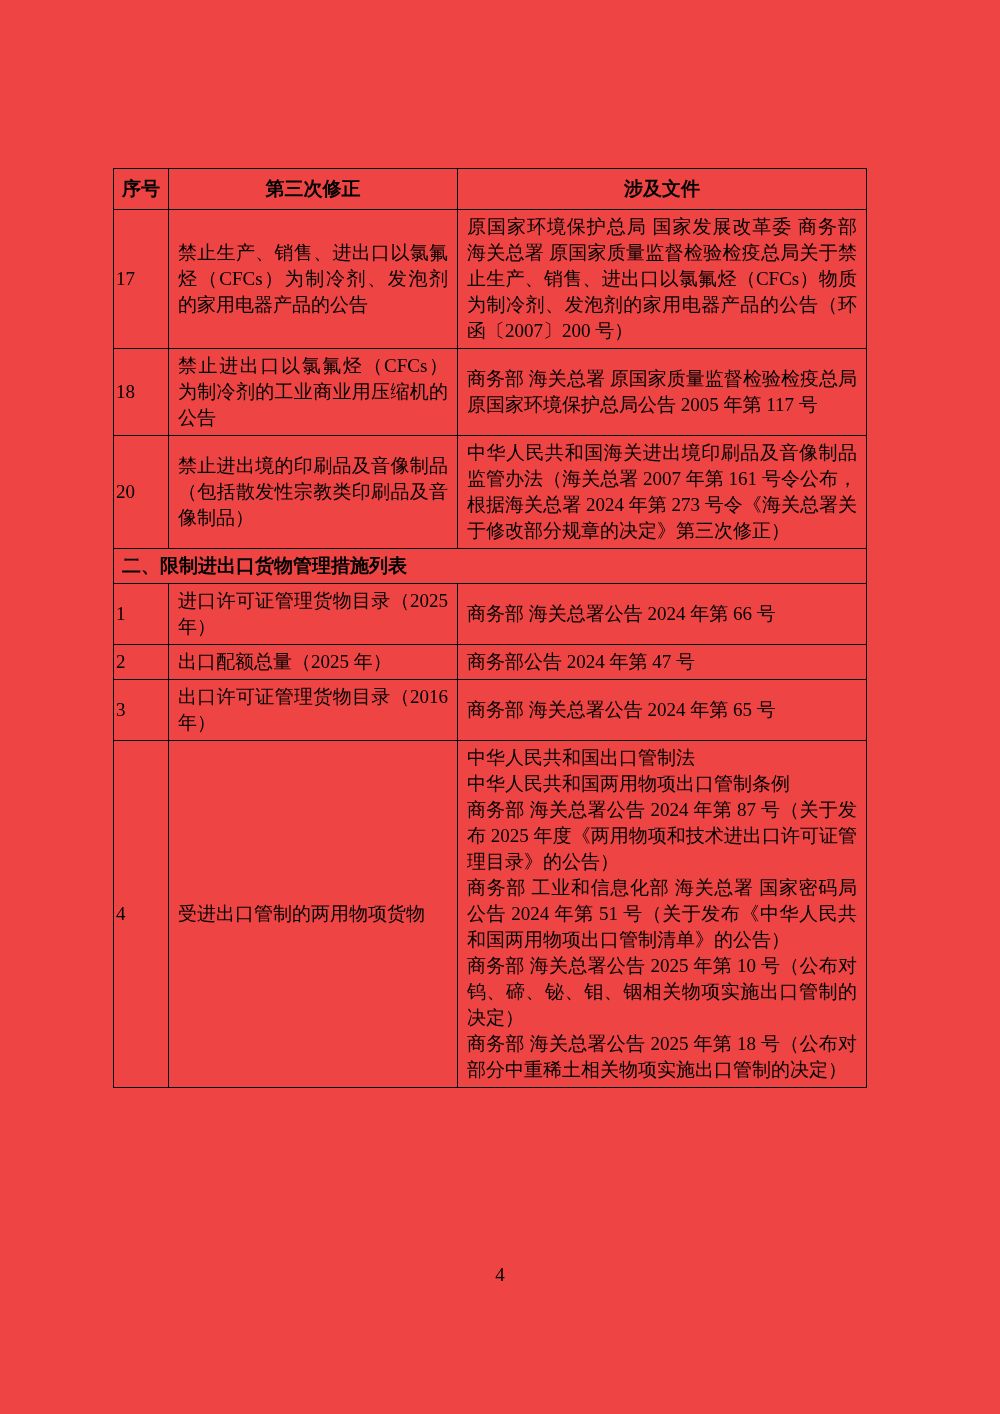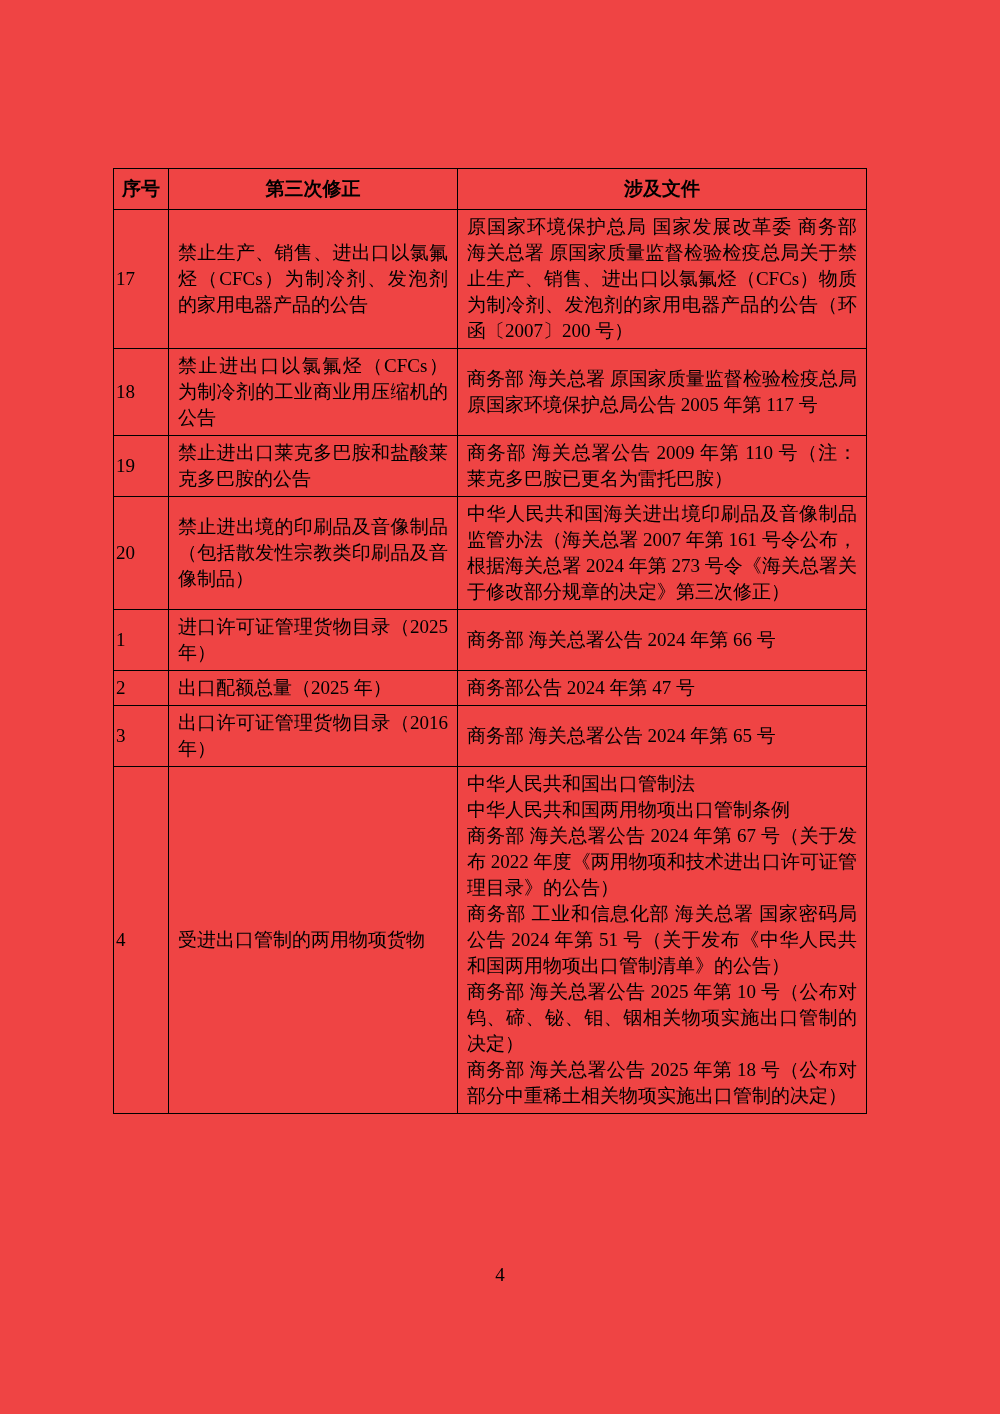--- a/index.html
+++ b/index.html
@@ -107,32 +107,28 @@
           </td>
         </tr>
         <tr>
           <td class="cell-no">18</td>
           <td class="cell-content">禁止进出口以氯氟烃（CFCs）为制冷剂的工业商业用压缩机的公告</td>
           <td class="cell-docs">
             <div class="doc-line">商务部 海关总署 原国家质量监督检验检疫总局 原国家环境保护总局公告 2005 年第 117 号</div>
           </td>
         </tr>
         <tr>
-          <td class="cell-no">19</td>
-          <td class="cell-content">禁止进出口莱克多巴胺和盐酸莱克多巴胺的公告</td>
-          <td class="cell-docs">
-            <div class="doc-line">商务部 海关总署公告 2009 年第 110 号（注：莱克多巴胺已更名为雷托巴胺）</div>
-          </td>
-        </tr>
-        <tr>
           <td class="cell-no">20</td>
           <td class="cell-content">禁止进出境的印刷品及音像制品（包括散发性宗教类印刷品及音像制品）</td>
           <td class="cell-docs">
             <div class="doc-line">中华人民共和国海关进出境印刷品及音像制品监管办法（海关总署 2007 年第 161 号令公布，根据海关总署 2024 年第 273 号令《海关总署关于修改部分规章的决定》第三次修正）</div>
           </td>
+        </tr>
+        <tr>
+          <td colspan="3" class="section-cell">二、限制进出口货物管理措施列表</td>
         </tr>
         <tr>
           <td class="cell-no">1</td>
           <td class="cell-content">进口许可证管理货物目录（2025 年）</td>
           <td class="cell-docs">
             <div class="doc-line">商务部 海关总署公告 2024 年第 66 号</div>
           </td>
         </tr>
         <tr>
           <td class="cell-no">2</td>
@@ -147,21 +143,21 @@
           <td class="cell-docs">
             <div class="doc-line">商务部 海关总署公告 2024 年第 65 号</div>
           </td>
         </tr>
         <tr>
           <td class="cell-no">4</td>
           <td class="cell-content">受进出口管制的两用物项货物</td>
           <td class="cell-docs">
             <div class="doc-line">中华人民共和国出口管制法</div>
             <div class="doc-line">中华人民共和国两用物项出口管制条例</div>
-            <div class="doc-line">商务部 海关总署公告 2024 年第 67 号（关于发布 2022 年度《两用物项和技术进出口许可证管理目录》的公告）</div>
+            <div class="doc-line">商务部 海关总署公告 2024 年第 87 号（关于发布 2025 年度《两用物项和技术进出口许可证管理目录》的公告）</div>
             <div class="doc-line">商务部 工业和信息化部 海关总署 国家密码局公告 2024 年第 51 号（关于发布《中华人民共和国两用物项出口管制清单》的公告）</div>
             <div class="doc-line">商务部 海关总署公告 2025 年第 10 号（公布对钨、碲、铋、钼、铟相关物项实施出口管制的决定）</div>
             <div class="doc-line">商务部 海关总署公告 2025 年第 18 号（公布对部分中重稀土相关物项实施出口管制的决定）</div>
           </td>
         </tr>
       </tbody>
   </table>
 
   <div class="page-number">4</div>
 </div>

